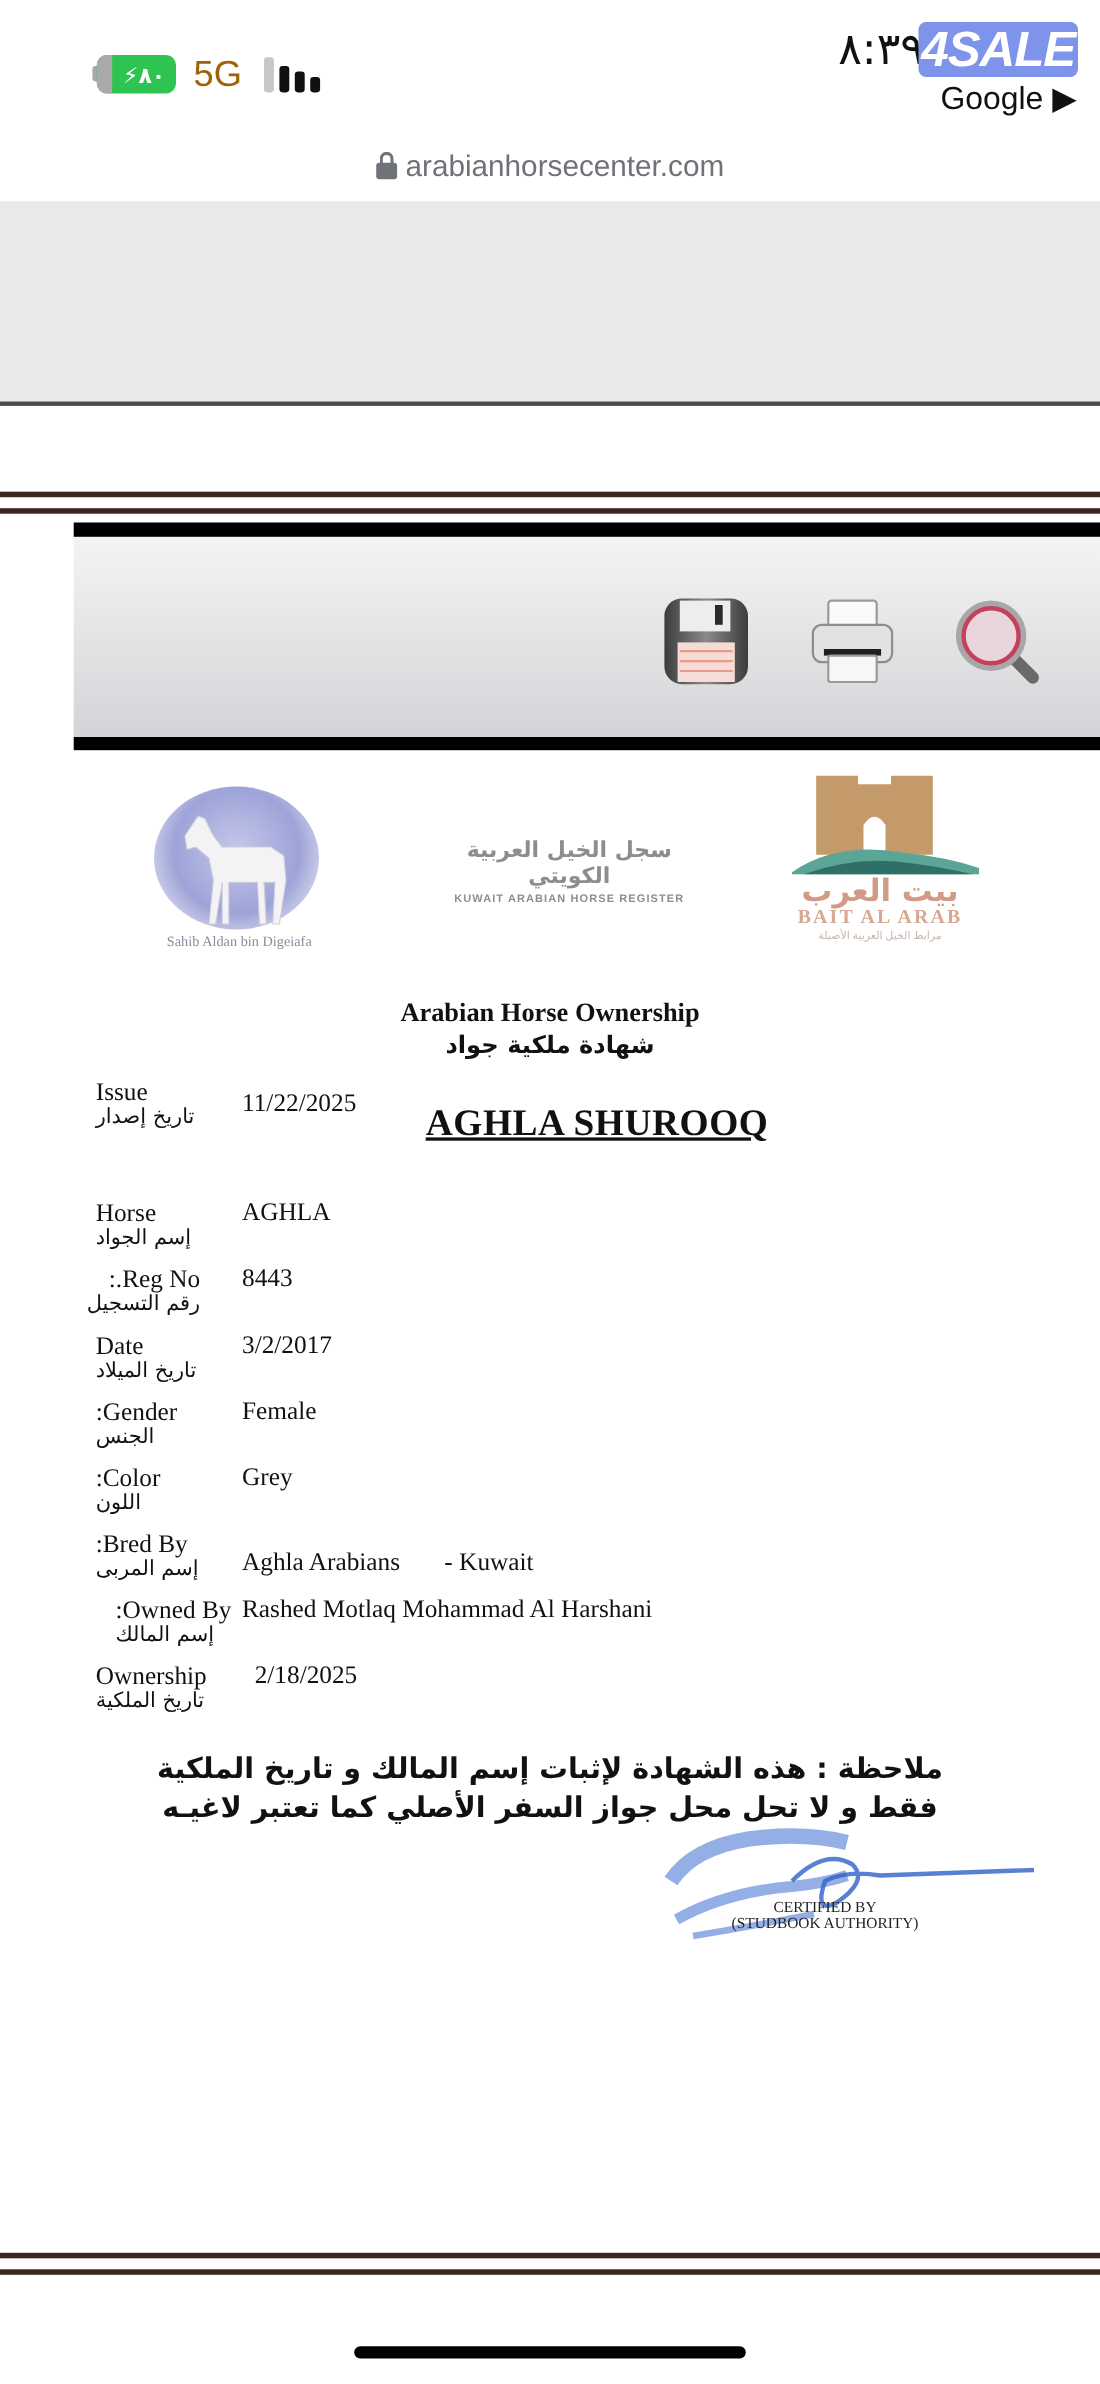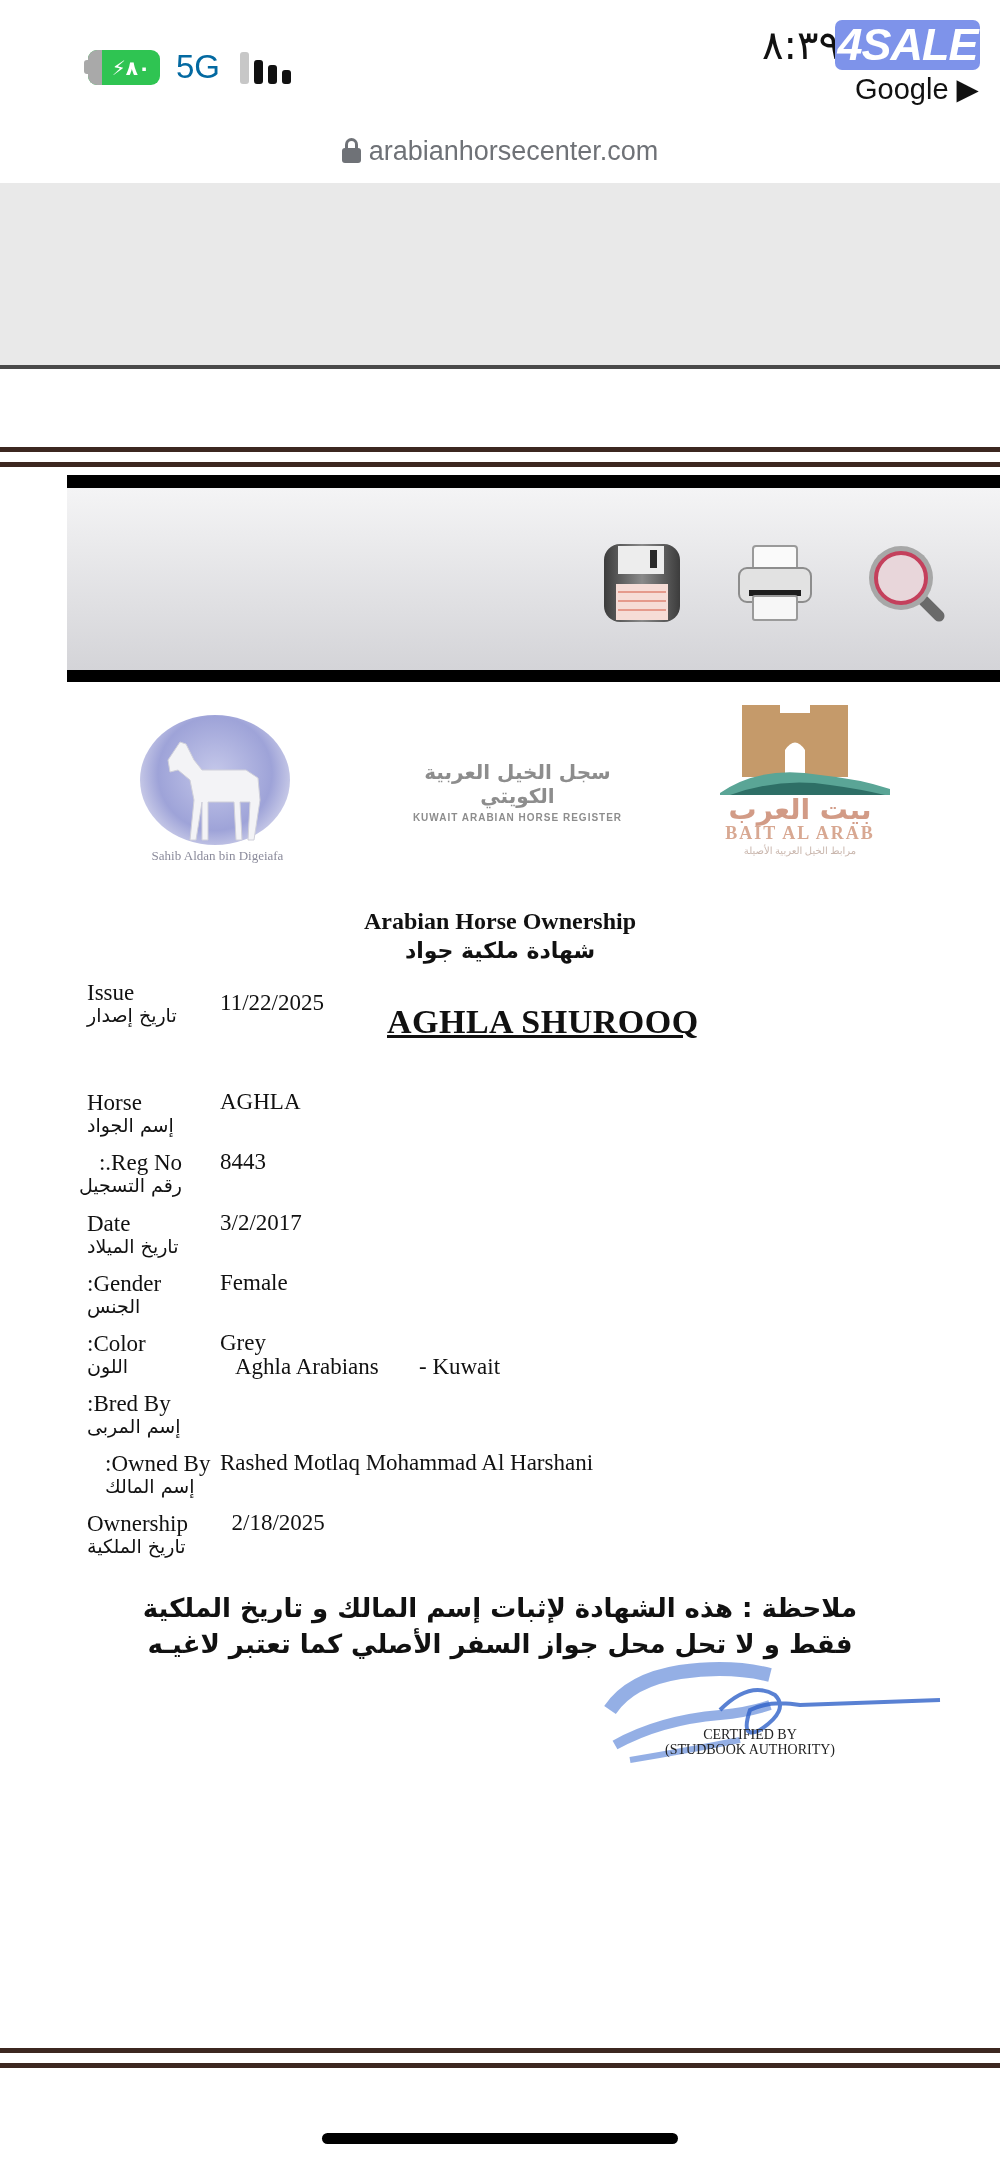--- a/index.html
+++ b/index.html
@@ -5,21 +5,21 @@
   * { box-sizing: border-box; margin: 0; padding: 0; }
   html, body { width: 1000px; height: 2167px; background: #ffffff; overflow: hidden; }
   body { position: relative; font-family: "Liberation Serif", serif; color: #111; }
   .abs { position: absolute; }
 
   
   .battery { left: 88px; top: 50px; width: 72px; height: 35px; border-radius: 9px; background: #2fc452; overflow: hidden; }
   .battery .drain { position: absolute; left: 0; top: 0; width: 14px; height: 100%; background: #a9a9a9; }
   .battery .txt { position: absolute; left: 14px; right: 0; top: 0; bottom: 0; display: flex; align-items: center; justify-content: center; color: #fff; font-family: "DejaVu Sans", sans-serif; font-size: 20px; font-weight: bold; }
   .battery-nub { left: 84px; top: 60px; width: 5px; height: 14px; border-radius: 3px 0 0 3px; background: #a9a9a9; }
-  .net { left: 176px; top: 48px; font-family: "Liberation Sans", sans-serif; font-size: 33px; color: #0369a1; }
+  .net { left: 176px; top: 48px; font-family: "Liberation Sans", sans-serif; font-size: 33px; color: #a16207; }
   .signal { left: 240px; top: 52px; width: 52px; height: 32px; }
   .signal span { position: absolute; bottom: 0; width: 9px; border-radius: 3px; }
   .clock { left: 762px; top: 22px; font-family: "DejaVu Sans", sans-serif; font-size: 40px; color: #111; letter-spacing: 1px; }
   .badge4sale { left: 835px; top: 20px; width: 145px; height: 50px; border-radius: 7px; background: #7e93ea; color: #fff; font-family: "Liberation Sans", sans-serif; font-weight: bold; font-style: italic; font-size: 45px; line-height: 50px; text-align: center; letter-spacing: -1px; }
   .back-app { left: 855px; top: 72px; font-family: "Liberation Sans", sans-serif; font-size: 29px; color: #111; }
 
   
   .url { left: 0; width: 1000px; top: 136px; text-align: center; font-family: "Liberation Sans", sans-serif; font-size: 27px; color: #6f7277; }
   .lock { display: inline-block; width: 19px; height: 25px; position: relative; vertical-align: -3px; margin-right: 8px; }
   .lock .shackle { position: absolute; left: 3px; top: 0; width: 13px; height: 13px; border: 3px solid #6f7277; border-bottom: none; border-radius: 7px 7px 0 0; }
@@ -193,21 +193,21 @@
 <div class="abs field-label" style="top:1333px;">
   <span>:Color</span>
   <span class="ar">اللون</span>
 </div>
 <div class="abs field-value" style="top:1330px;">Grey</div>
 
 <div class="abs field-label" style="top:1393px;">
   <span>:Bred By</span>
   <span class="ar">إسم المربى</span>
 </div>
-<div class="abs field-value" style="top:1354px;white-space:pre;margin-left:15px;">Aghla Arabians       - Kuwait</div>
+<div class="abs field-value" style="top:1407px;white-space:pre;">Aghla Arabians       - Kuwait</div>
 
 <div class="abs field-label" style="top:1453px;margin-left:18px;">
   <span>:Owned By</span>
   <span class="ar">إسم المالك</span>
 </div>
 <div class="abs field-value" style="top:1450px;">Rashed Motlaq Mohammad Al Harshani</div>
 
 <div class="abs field-label" style="top:1513px;">
   <span>Ownership</span>
   <span class="ar">تاريخ الملكية</span>

